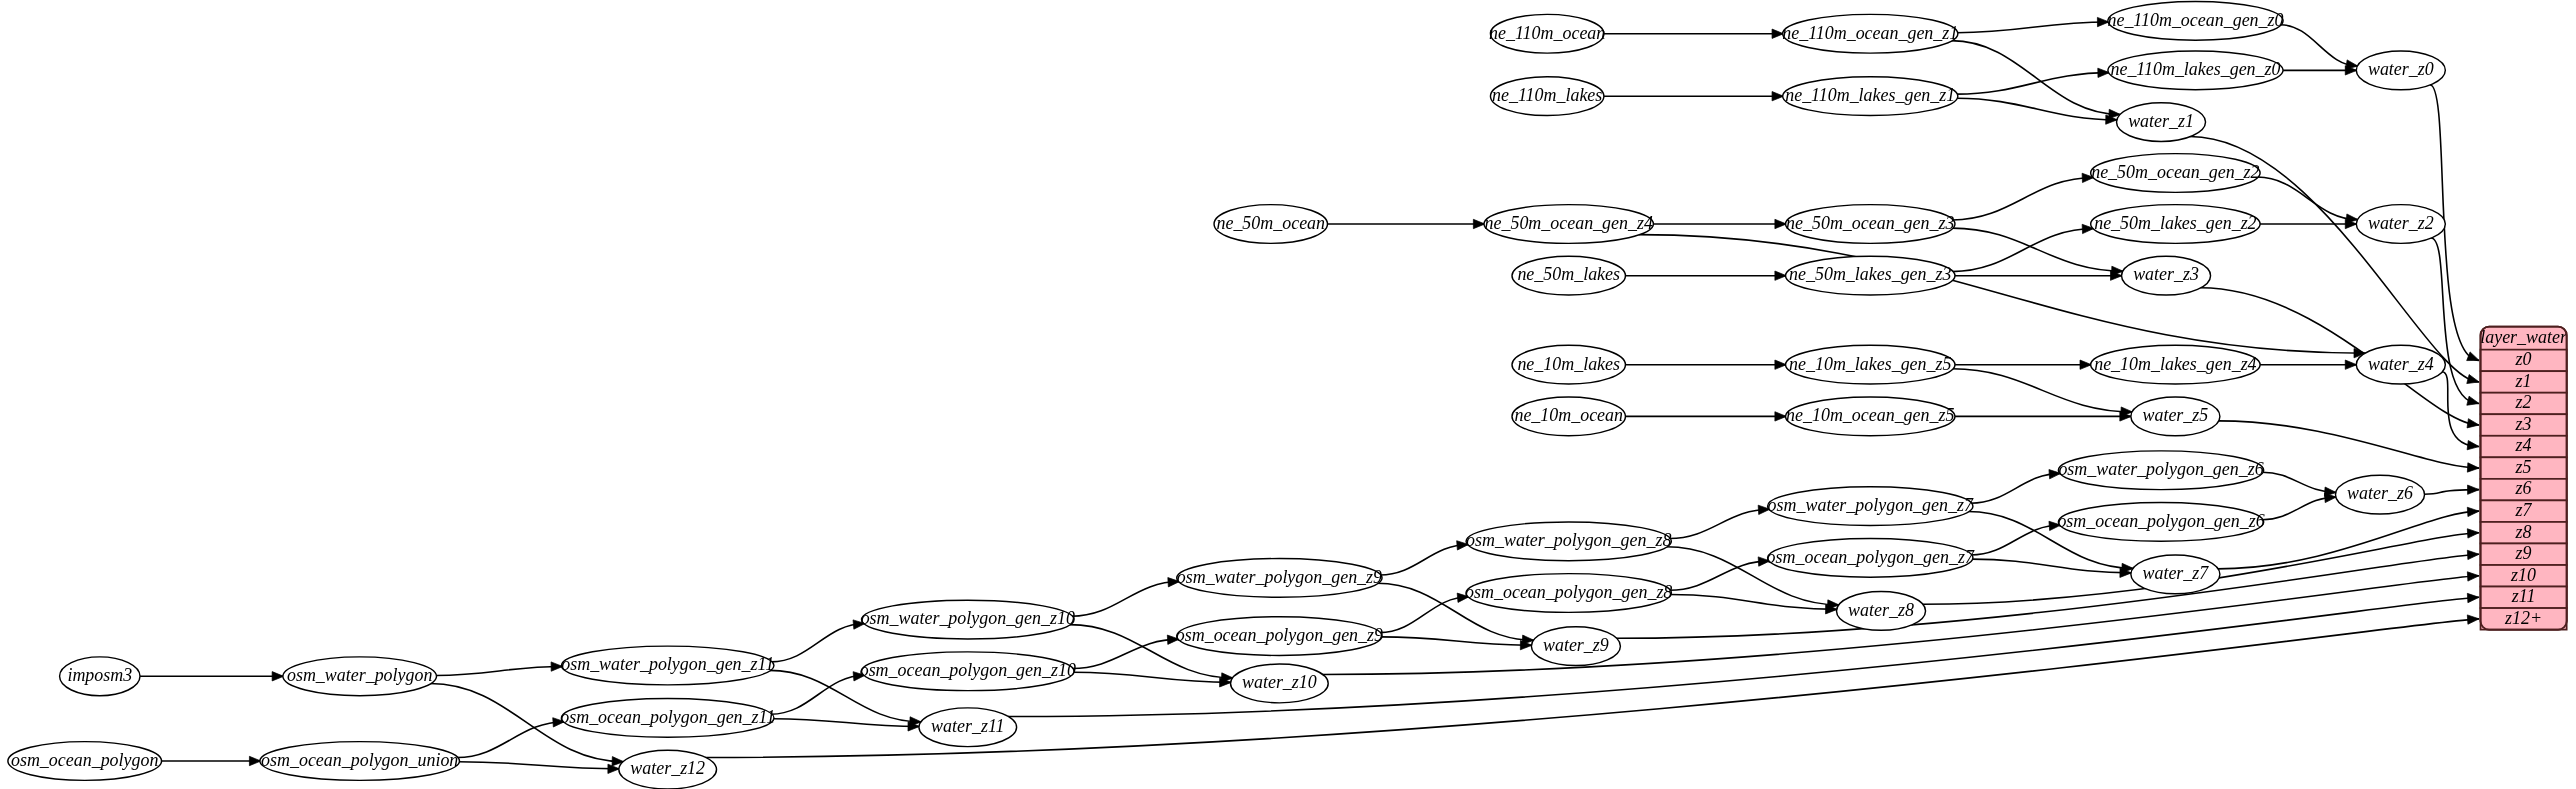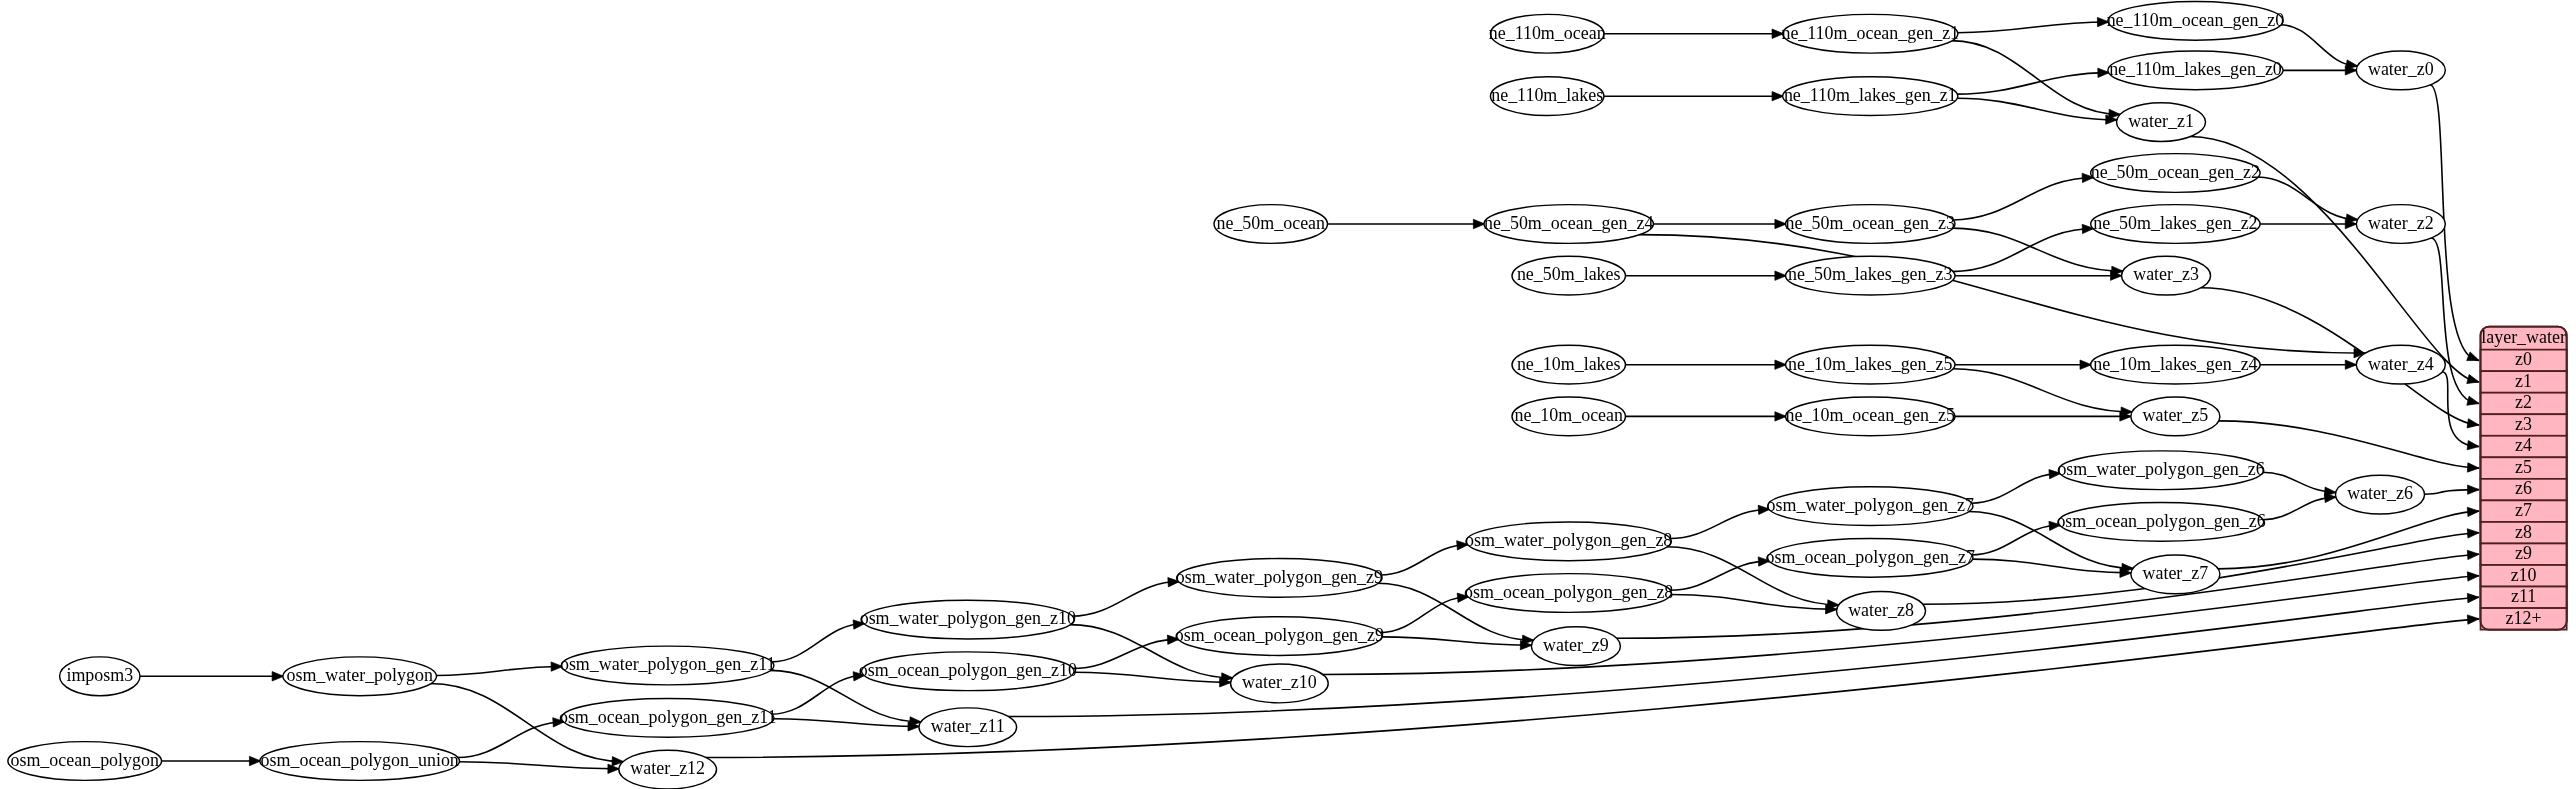--- a/index.html
+++ b/index.html
@@ -1,17 +1,17 @@
 <!DOCTYPE html>
 <html style="font-size:11.5px"><head>
 <meta charset="utf-8">
 <style>
   html,body{margin:0;padding:0;background:#ffffff;}
   #stage{position:relative;width:2576px;height:789px;background:#ffffff;
-         font-family:"Liberation Serif", serif;overflow:hidden;}
+         font-family:"Liberation Serif", serif;overflow:hidden;font-style:italic;}
   svg#graph{position:absolute;left:0;top:0;width:2576px;height:789px;}
   .node-ell{fill:#ffffff;stroke:#000000;stroke-width:2;}
   .node-lbl{font-family:"Liberation Serif", serif;font-size:25px;fill:#000000;
             text-anchor:middle;dominant-baseline:middle;}
   .edge{fill:none;stroke:#000000;stroke-width:2.2;}
   .arrow{fill:#000000;stroke:#000000;stroke-width:1;}
   .tbl-cell{fill:#ffb6c1;stroke:#4d1f1f;stroke-width:2.4;}
   .tbl-outer{fill:none;stroke:#4d1f1f;stroke-width:2.6;}
   .tbl-lbl{font-family:"Liberation Serif", serif;font-size:25px;fill:#000000;
            text-anchor:middle;dominant-baseline:middle;}

